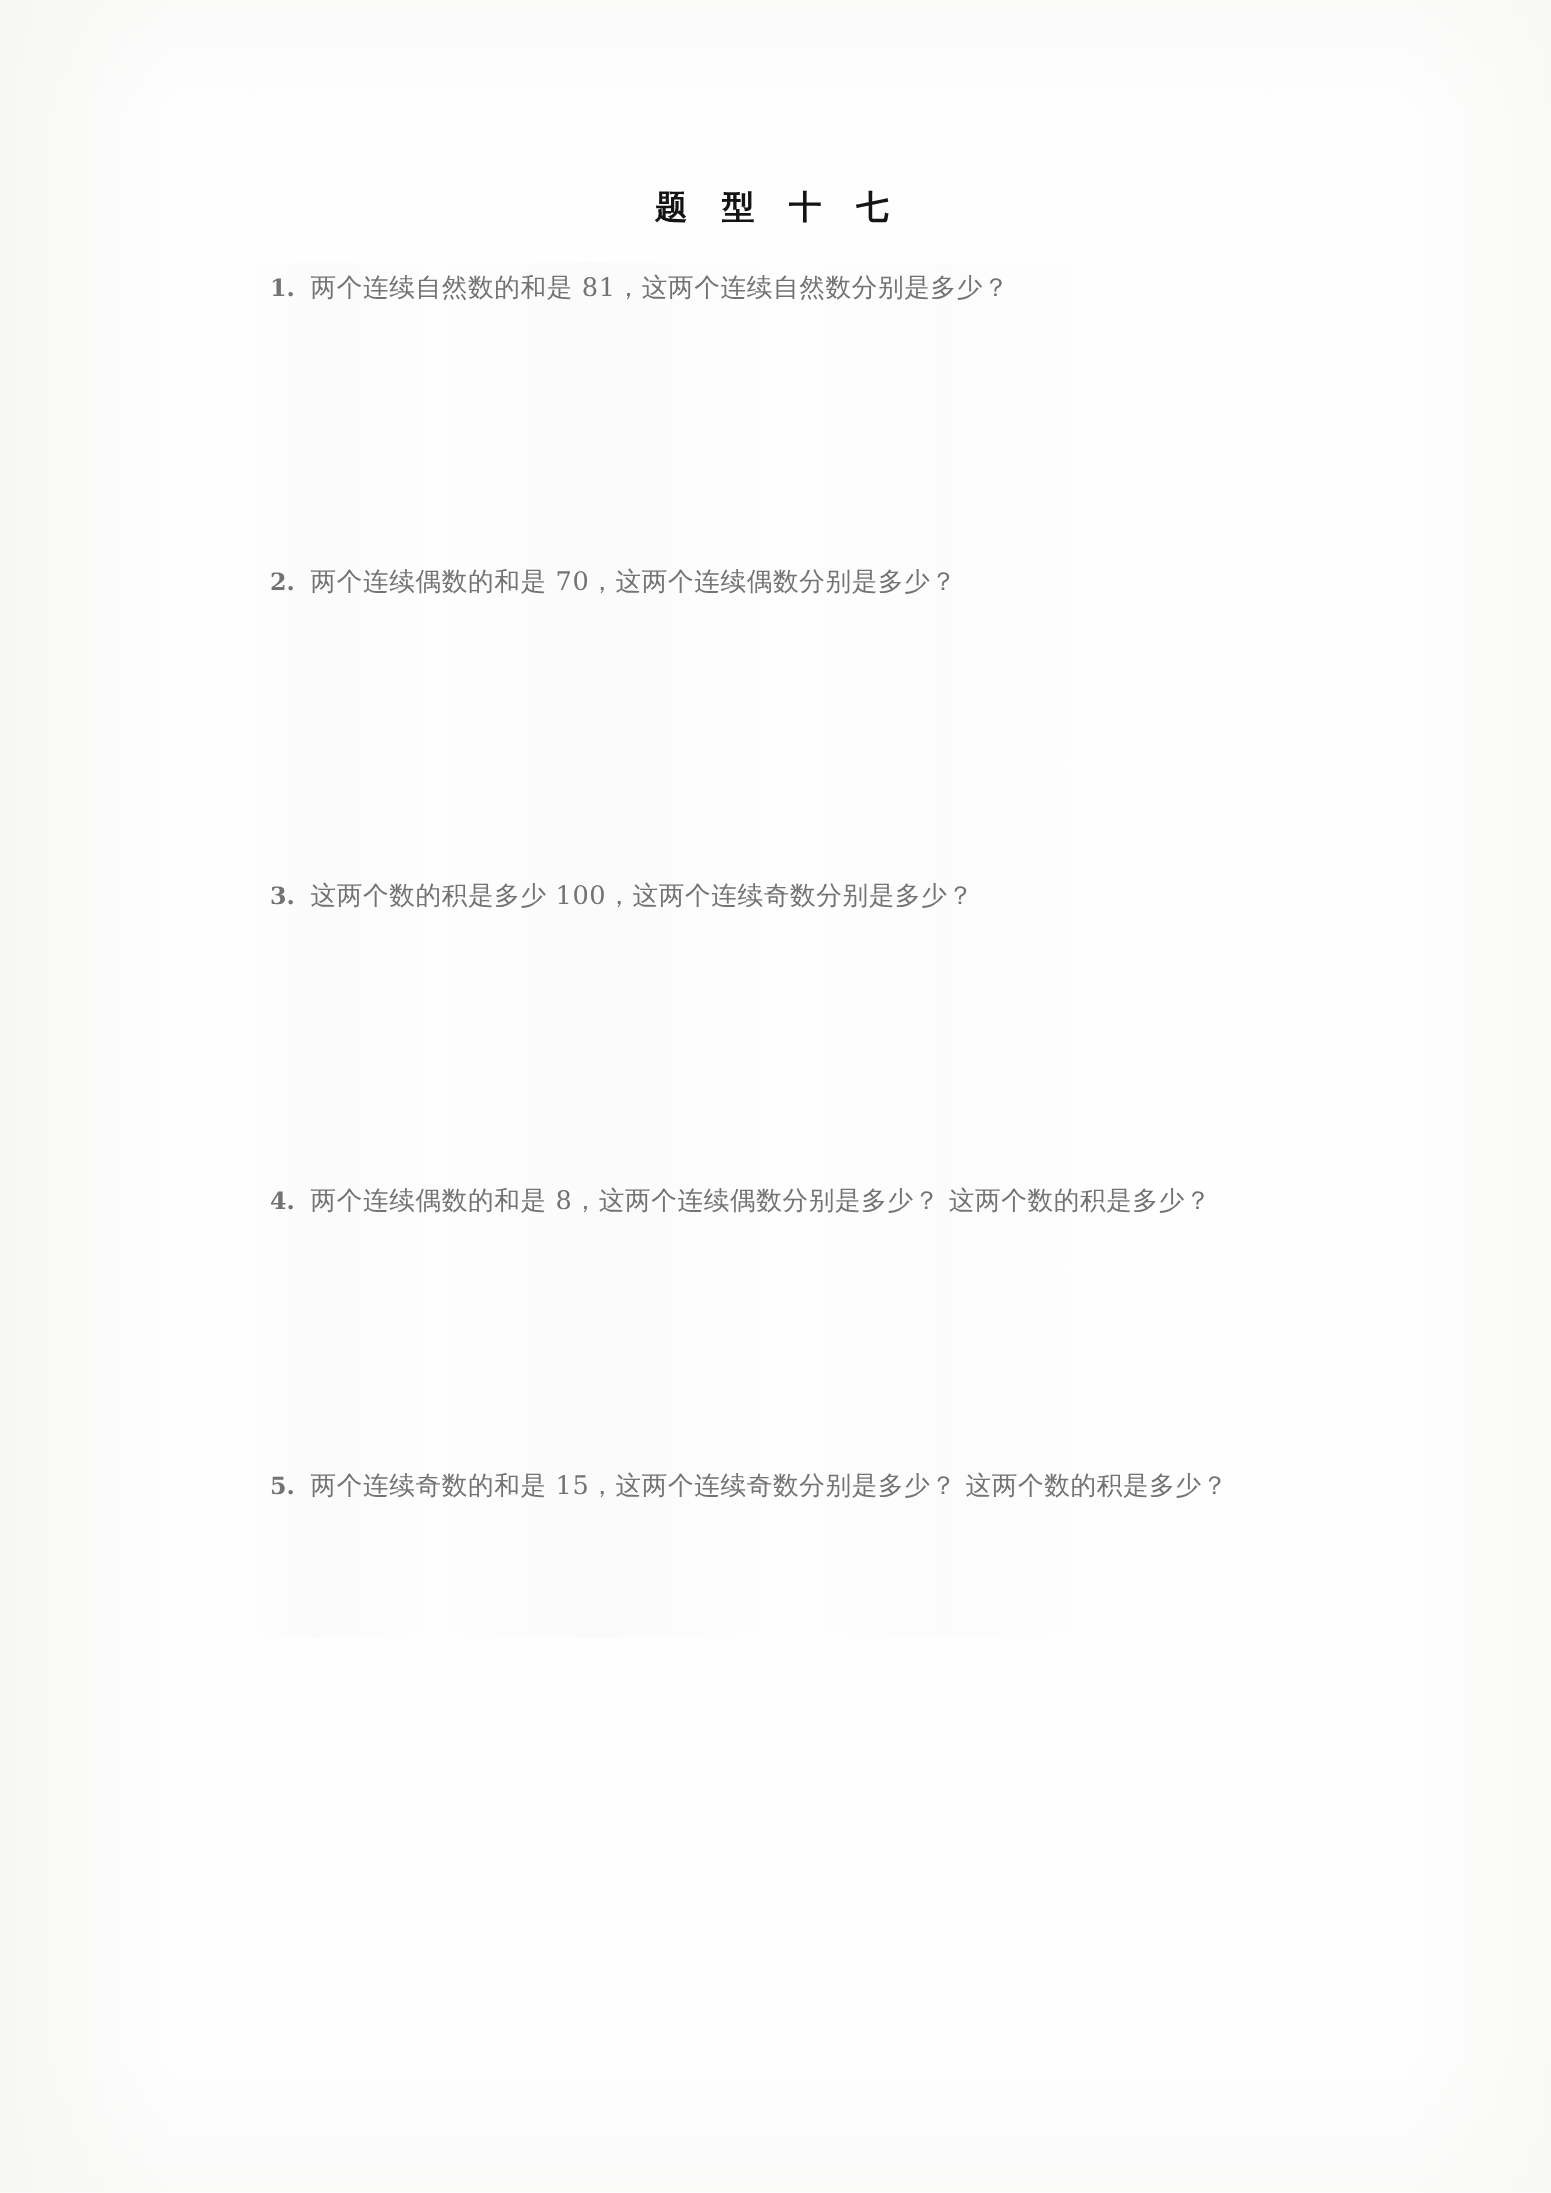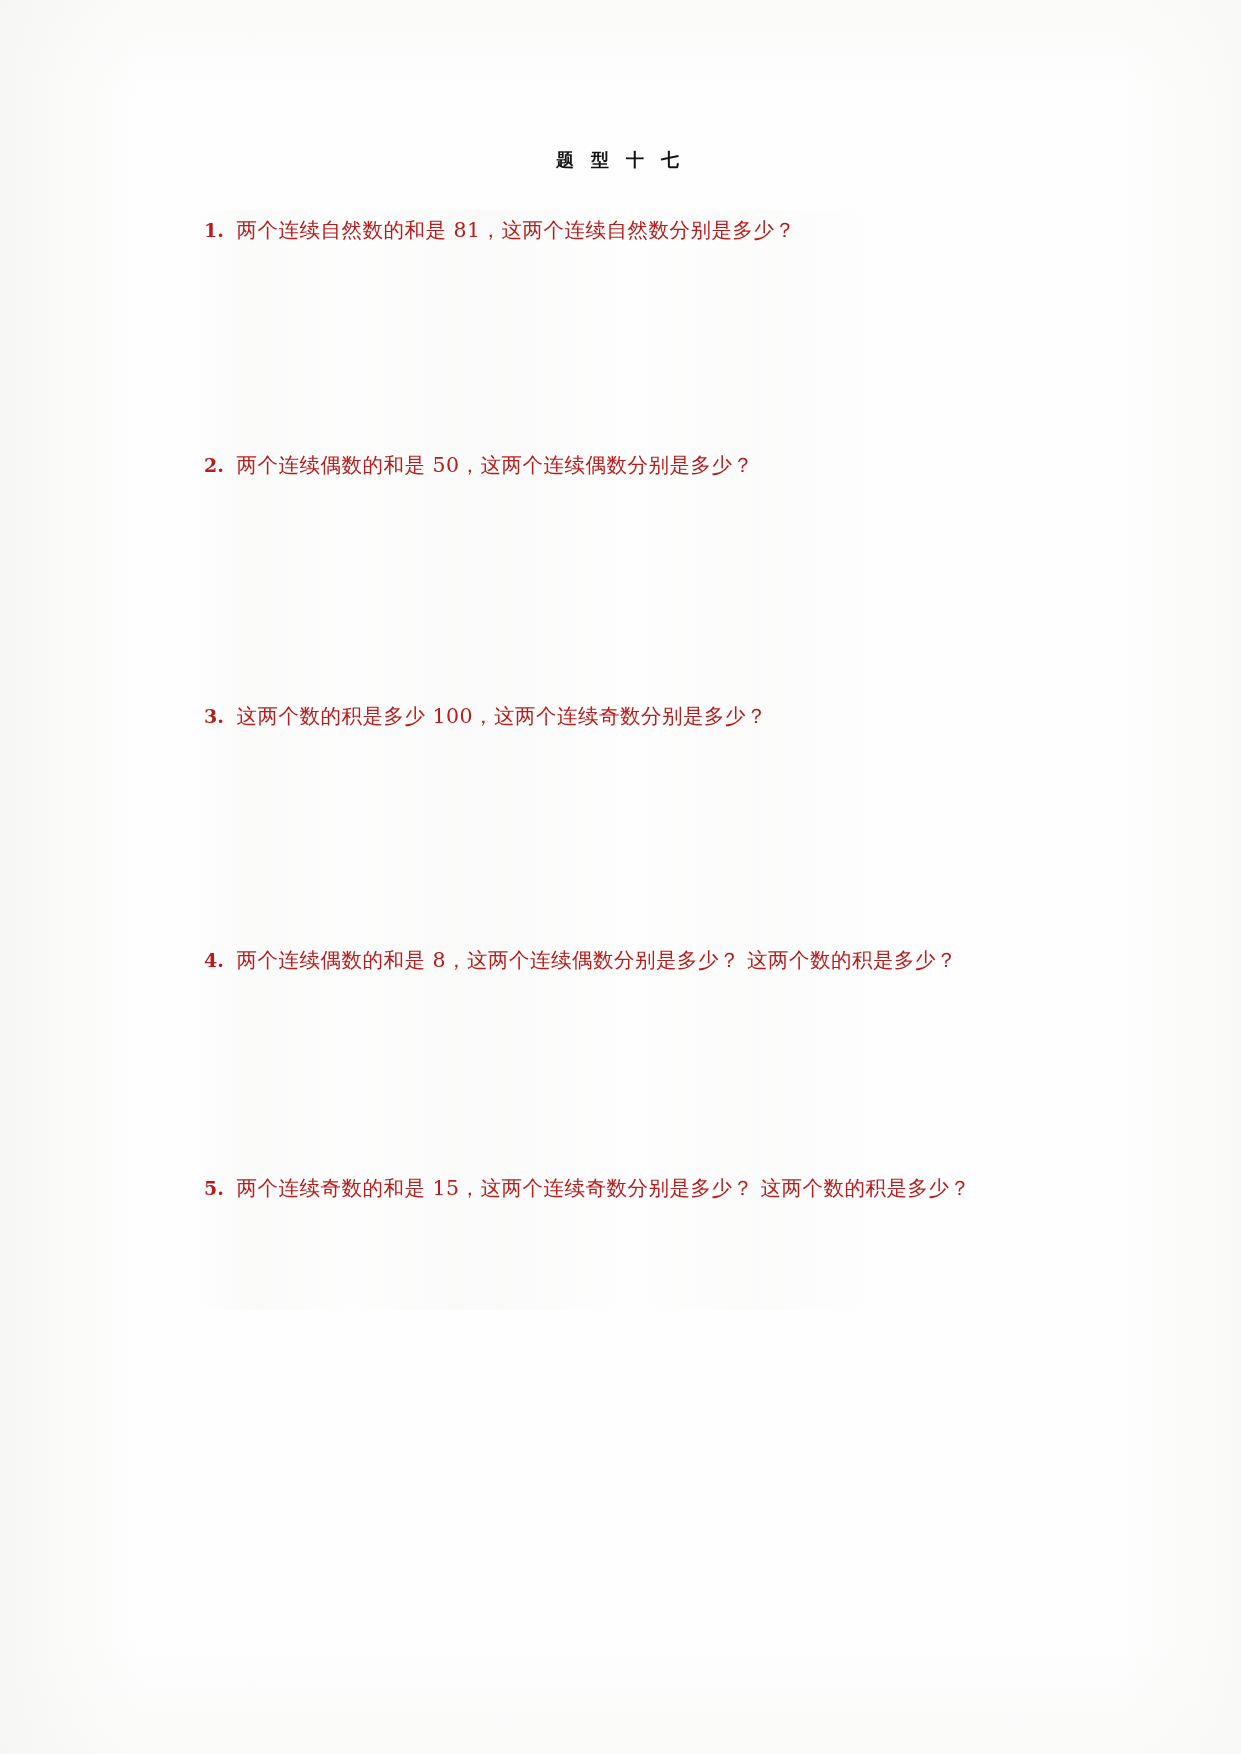--- a/index.html
+++ b/index.html
@@ -49,39 +49,39 @@
        rgba(249,249,248,0.45) 80%,
        rgba(255,255,255,0.0) 100%);
     pointer-events: none;
   }
   .doc-title {
     position: absolute;
     top: 148px;
     left: 0;
     width: 1241px;
     text-align: center;
-    font-family: Liberation Sans, sans-serif;
+    font-family: Liberation Mono, monospace;
     font-weight: bold;
-    font-size: 18px;
+    font-size: 26px;
     letter-spacing: 6px;
     color: #141414;
   }
   .problems {
     position: absolute;
     top: 205px;
     left: 0;
     width: 1241px;
   }
   .problem {
     position: absolute;
-    left: 204px;
+    left: 216px;
     width: 960px;
     font-size: 20.5px;
     line-height: 1.5;
-    color: #b91c1c;
+    color: #737373;
     white-space: nowrap;
   }
   .problem .num {
     font-family: "DejaVu Serif", serif;
     font-weight: bold;
     font-size: 19px;
     margin-right: 6px;
   }
   .problem .body {
     font-family: "DejaVu Serif", serif;
@@ -104,21 +104,21 @@
 
   <div class="problems">
 
     <div class="problem p1">
       <span class="num">1.</span>
       <span class="body">两个连续自然数的和是 81，这两个连续自然数分别是多少？</span>
     </div>
 
     <div class="problem p2">
       <span class="num">2.</span>
-      <span class="body">两个连续偶数的和是 50，这两个连续偶数分别是多少？</span>
+      <span class="body">两个连续偶数的和是 70，这两个连续偶数分别是多少？</span>
     </div>
 
     <div class="problem p3">
       <span class="num">3.</span>
       <span class="body">这两个数的积是多少 100，这两个连续奇数分别是多少？</span>
     </div>
 
     <div class="problem p4">
       <span class="num">4.</span>
       <span class="body">两个连续偶数的和是 8，这两个连续偶数分别是多少？ 这两个数的积是多少？</span>

